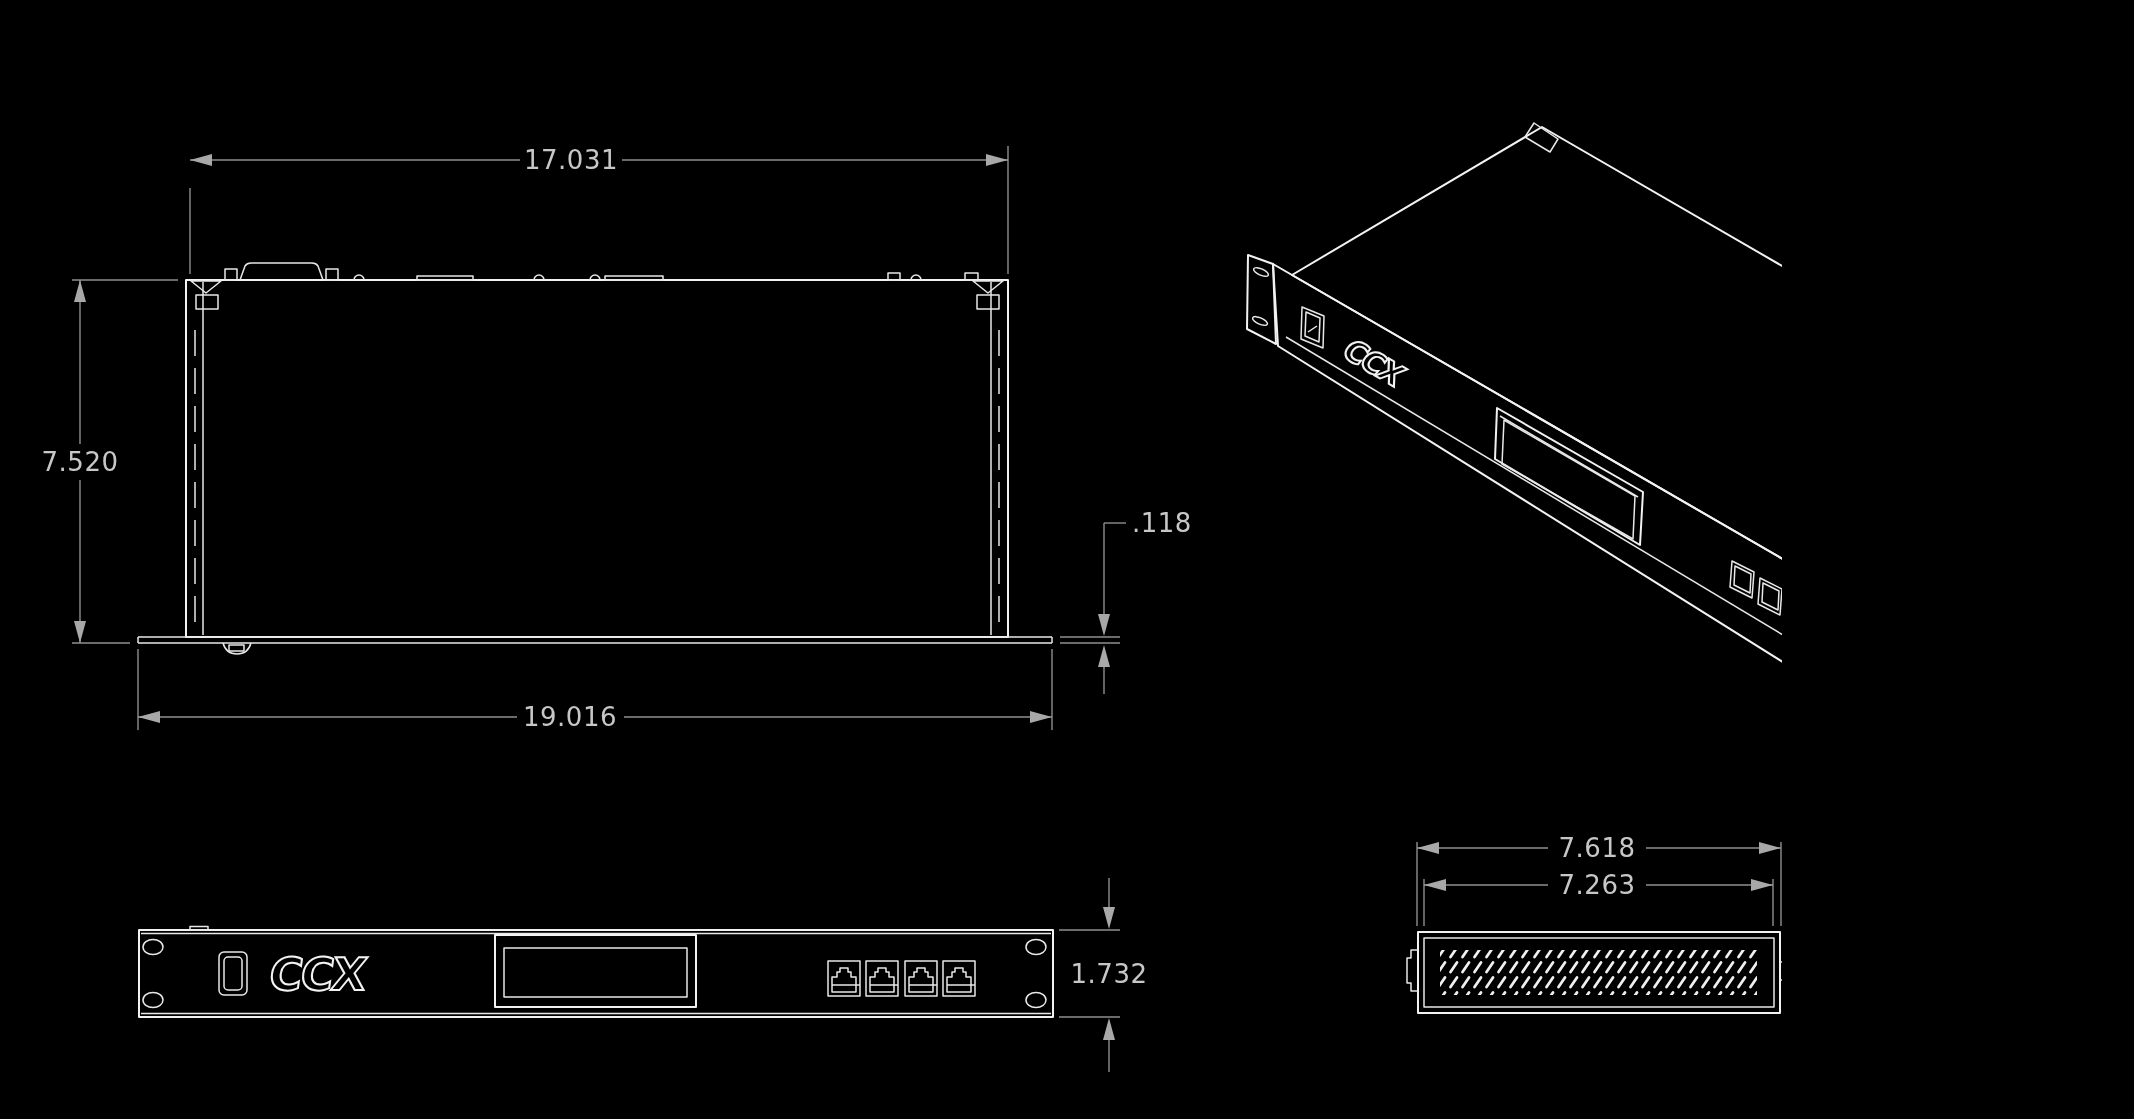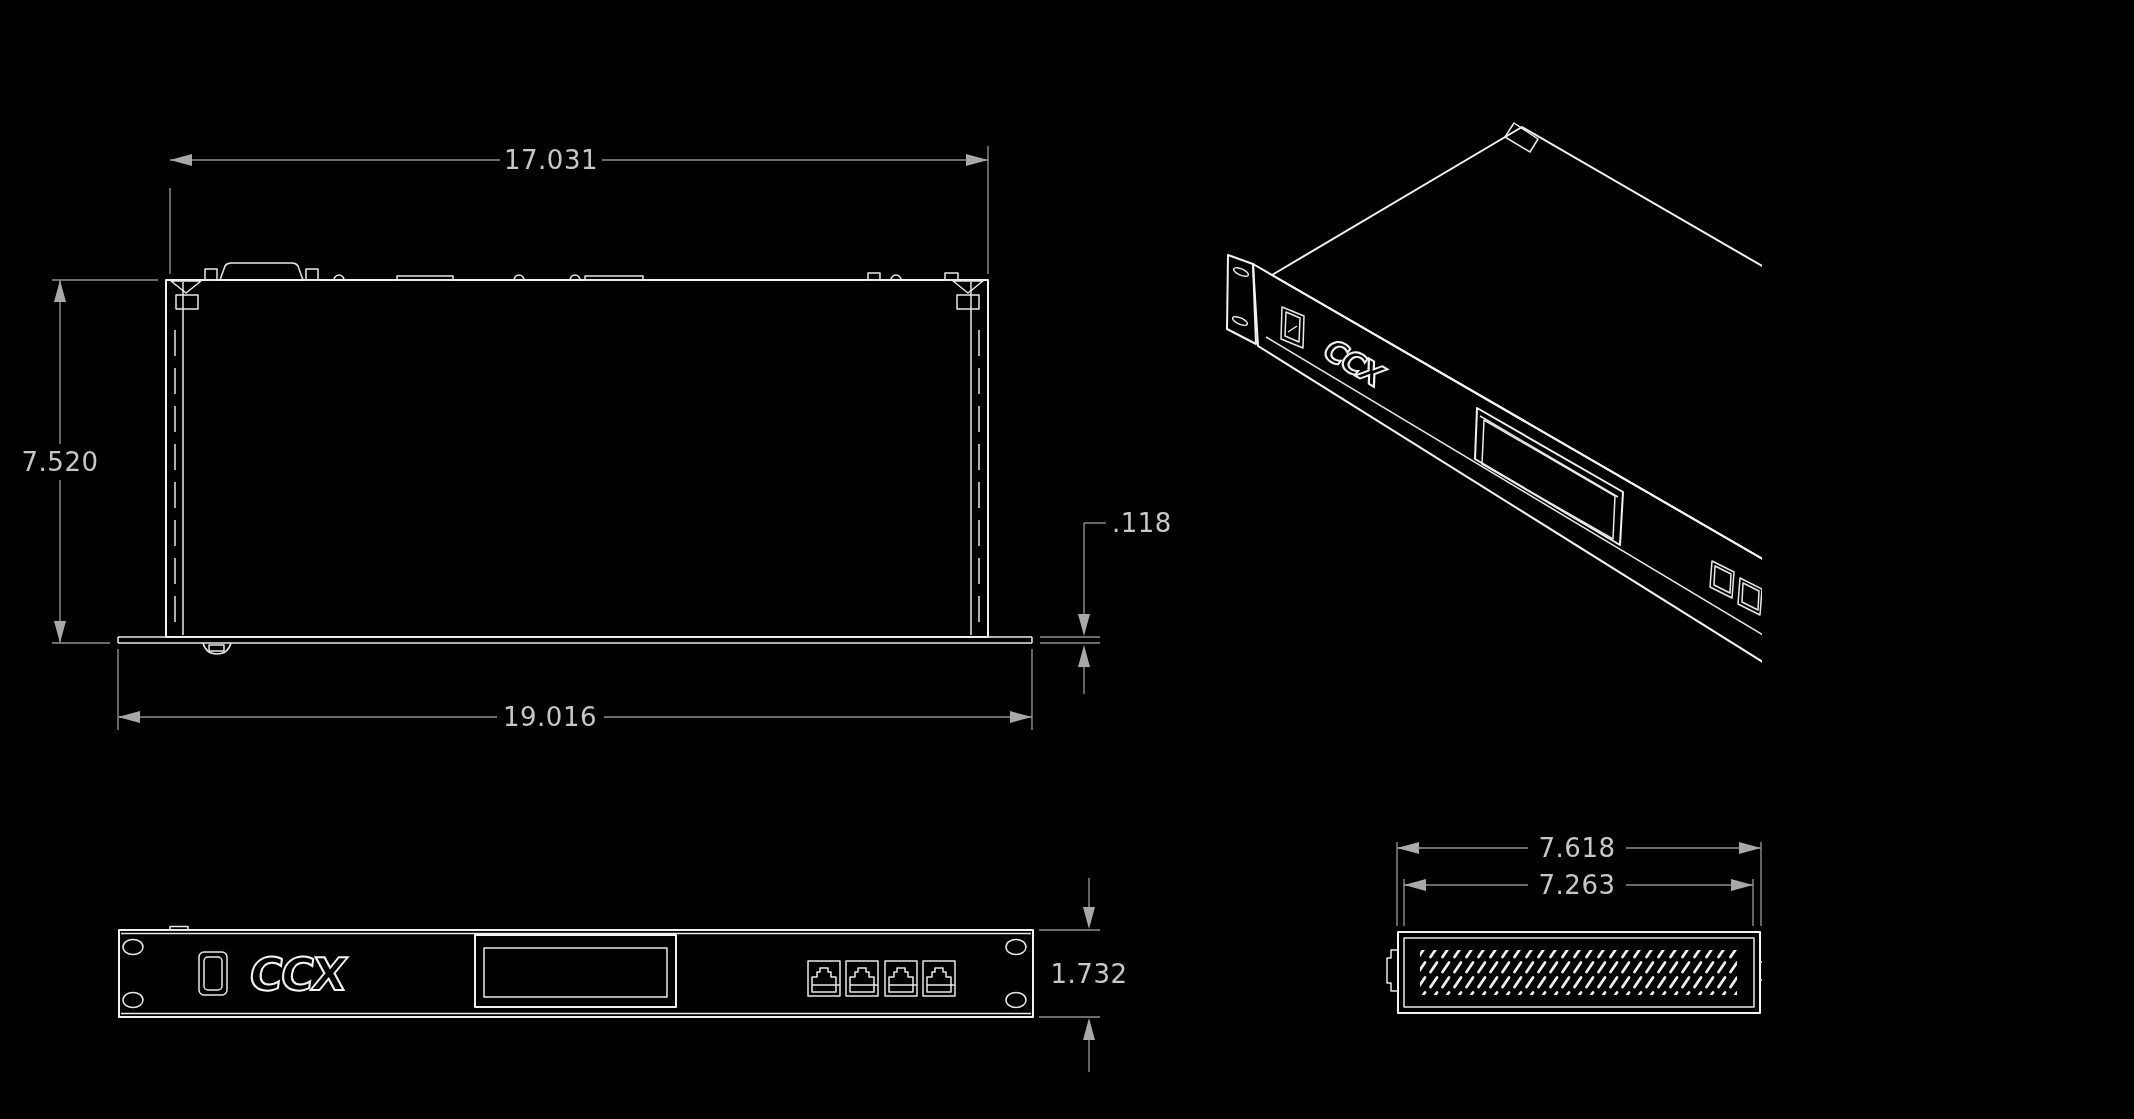--- a/index.html
+++ b/index.html
@@ -1,17 +1,17 @@
 <!DOCTYPE html>
 <html><head>
 <meta charset="utf-8">
 <style>
   html,body{margin:0;padding:0;background:#000;}
   .stage{position:relative;width:1762px;height:1119px;background:#000;overflow:hidden;
-         font-family:"DejaVu Sans", sans-serif;}
+         font-family:"DejaVu Sans", sans-serif;margin-left:20px;}
   svg{position:absolute;left:0;top:0;}
   .part{stroke:#f2f2f2;stroke-width:2;fill:none;stroke-linejoin:round;stroke-linecap:round;}
   .part-thin{stroke:#e8e8e8;stroke-width:1.5;fill:none;stroke-linejoin:round;}
   .dimline{stroke:#8f8f8f;stroke-width:1.4;fill:none;}
   .dimarrow{fill:#a8a8a8;stroke:none;}
   .dimtext{fill:#c7c7c7;font-size:26px;letter-spacing:0.5px;}
   .logotext{fill:none;stroke:#f2f2f2;stroke-width:2;font-weight:bold;letter-spacing:-2px;}
 </style>
 </head>
 <body>

